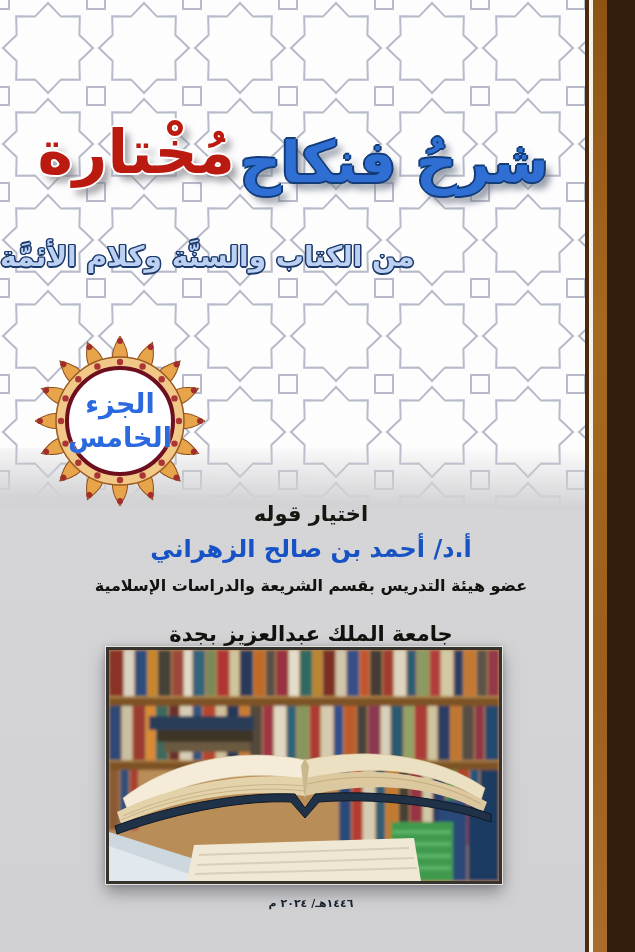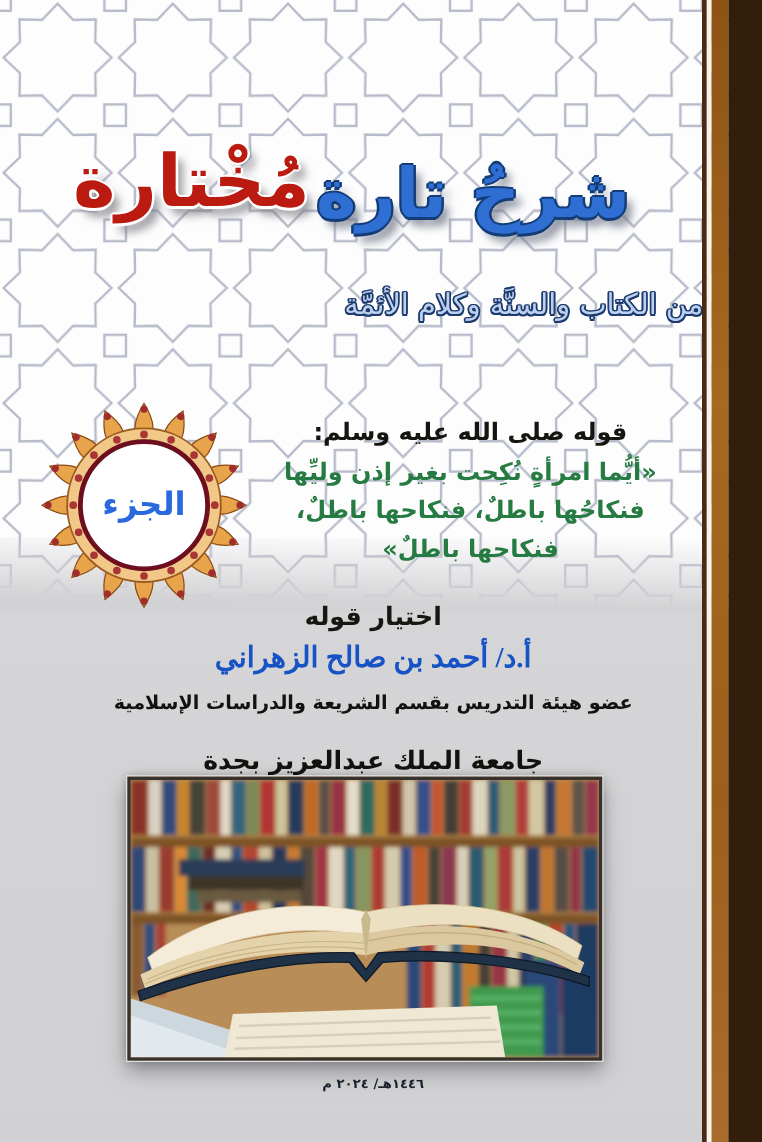--- a/index.html
+++ b/index.html
@@ -27,42 +27,42 @@
     text-shadow:2px 0 #143d78,-2px 0 #143d78,0 2px #143d78,0 -2px #143d78,
       1px 1px #143d78,-1px -1px #143d78,6px 7px 7px rgba(110,118,134,.75);
   }
   .title-red{
     position:relative;top:-9px;
     font-size:60px;font-weight:bold;color:#bb1a10;
     text-shadow:2px 0 #fff,-2px 0 #fff,0 2px #fff,0 -2px #fff,
       1px 1px #fff,-1px -1px #fff,6px 7px 7px rgba(120,120,125,.7);
   }
   .subtitle{
-    position:absolute;top:240px;left:0;width:586px;text-align:right;z-index:3;direction:rtl;
-    font-size:24px;font-weight:normal;color:#bcd0f2;
+    position:absolute;top:240px;left:0;width:586px;text-align:left;z-index:3;direction:rtl;
+    font-size:28px;font-weight:bold;color:#bcd0f2;
     text-shadow:1.5px 0 #1c3a6b,-1.5px 0 #1c3a6b,0 1.5px #1c3a6b,0 -1.5px #1c3a6b,
       1px 1px #1c3a6b,-1px -1px #1c3a6b,1px -1px #1c3a6b,-1px 1px #1c3a6b;
   }
   
   .hadith{position:absolute;top:344px;left:208px;width:368px;text-align:center;z-index:3;direction:rtl;}
   .hadith-intro{font-size:20px;font-weight:bold;color:#15140f;line-height:33px;}
   .hadith-line{font-size:20px;font-weight:bold;color:#257b41;line-height:32px;}
   
   .medallion{position:absolute;left:23px;top:335px;width:194px;height:172px;z-index:4;}
   .medallion svg{position:absolute;left:0;top:0;}
   .badge-text{
     position:absolute;left:0;top:0;width:100%;height:100%;
     display:flex;flex-direction:column;align-items:center;justify-content:center;
     direction:rtl;font-size:27px;font-weight:bold;color:#2a6ade;line-height:34px;
     text-shadow:0 0 2px rgba(255,255,255,.9);
   }
   
   .byline{position:absolute;top:500px;left:18px;width:586px;text-align:center;z-index:3;direction:rtl;}
   .byline-heading{font-size:21px;font-weight:bold;color:#181611;line-height:28px;margin-bottom:6px;}
-  .byline-author{font-size:24px;font-weight:bold;color:#1753c5;line-height:30px;margin-bottom:10px;font-family:Liberation Serif, serif;}
+  .byline-author{font-size:24px;font-weight:bold;color:#1753c5;line-height:30px;margin-bottom:10px;}
   .byline-role{font-size:16px;font-weight:bold;color:#14120e;line-height:24px;margin-bottom:24px;}
   .byline-univ{font-size:21px;font-weight:bold;color:#14120e;line-height:24px;}
   
   .photo{
     position:absolute;left:106px;top:647px;width:390px;height:231px;z-index:3;
     border:3px solid #37322b;outline:1px solid #e3e3e3;background:#b98d58;
     box-shadow:0 8px 16px rgba(70,70,78,.55),0 0 6px rgba(0,0,0,.25);
   }
   .photo svg{display:block;}
   
@@ -94,31 +94,26 @@
   <div class="fade-edge"></div>
 
   <div class="right-border">
     <div class="rb-thin-dark"></div>
     <div class="rb-cream"></div>
     <div class="rb-mid"></div>
     <div class="rb-dark"></div>
   </div>
 
   <div class="title" dir="rtl">
-    <span class="title-blue">شرحُ تارة</span>
+    <span class="title-blue">شرحُ فنكاح</span>
     <span> </span>
     <span class="title-red">مُخْتارة</span>
   </div>
   <div class="subtitle" dir="rtl">من الكتاب والسنَّة وكلام الأئمَّة</div>
 
-  <div class="hadith" dir="rtl">
-    <div class="hadith-intro">قوله صلى الله عليه وسلم:</div>
-    <div class="hadith-line">«أيُّما امرأةٍ نُكِحت بغير إذن وليِّها</div>
-    <div class="hadith-line">فنكاحُها باطلٌ، فنكاحها باطلٌ، فنكاحها باطلٌ»</div>
-  </div>
 
   <div class="medallion">
     <svg width="194" height="172" viewBox="0 0 194 172">
       <g transform="translate(97,86)">
         <g>
           <g id="petal">
             <path d="M0,-85 C 9,-70 11,-59 0,-50 C -11,-59 -9,-70 0,-85 Z" fill="#e7a44b" stroke="#8a4a15" stroke-width="1"></path>
             <circle cx="0" cy="-80" r="3" fill="#a22d2d"></circle>
           </g>
           <use href="#petal" transform="rotate(22.5)"></use>
@@ -154,20 +149,21 @@
           <circle cx="-59" cy="0" r="3.2"></circle>
             <circle cx="-54.5" cy="-22.6" r="3.2"></circle>
             <circle cx="-41.7" cy="-41.7" r="3.2"></circle>
           <circle cx="-22.6" cy="-54.5" r="3.2"></circle>
         </g>
         <circle r="53" fill="#ffffff" stroke="#6d0f1f" stroke-width="4"></circle>
       </g>
     </svg>
     <div class="badge-text" dir="rtl">
       <div>الجزء</div>
+      <div>الخامس</div>
     </div>
   </div>
 
   <div class="byline" dir="rtl">
     <div class="byline-heading">اختيار قوله</div>
     <div class="byline-author">أ.د/ أحمد بن صالح الزهراني</div>
     <div class="byline-role">عضو هيئة التدريس بقسم الشريعة والدراسات الإسلامية</div>
     <div class="byline-univ">جامعة الملك عبدالعزيز بجدة</div>
   </div>
 

